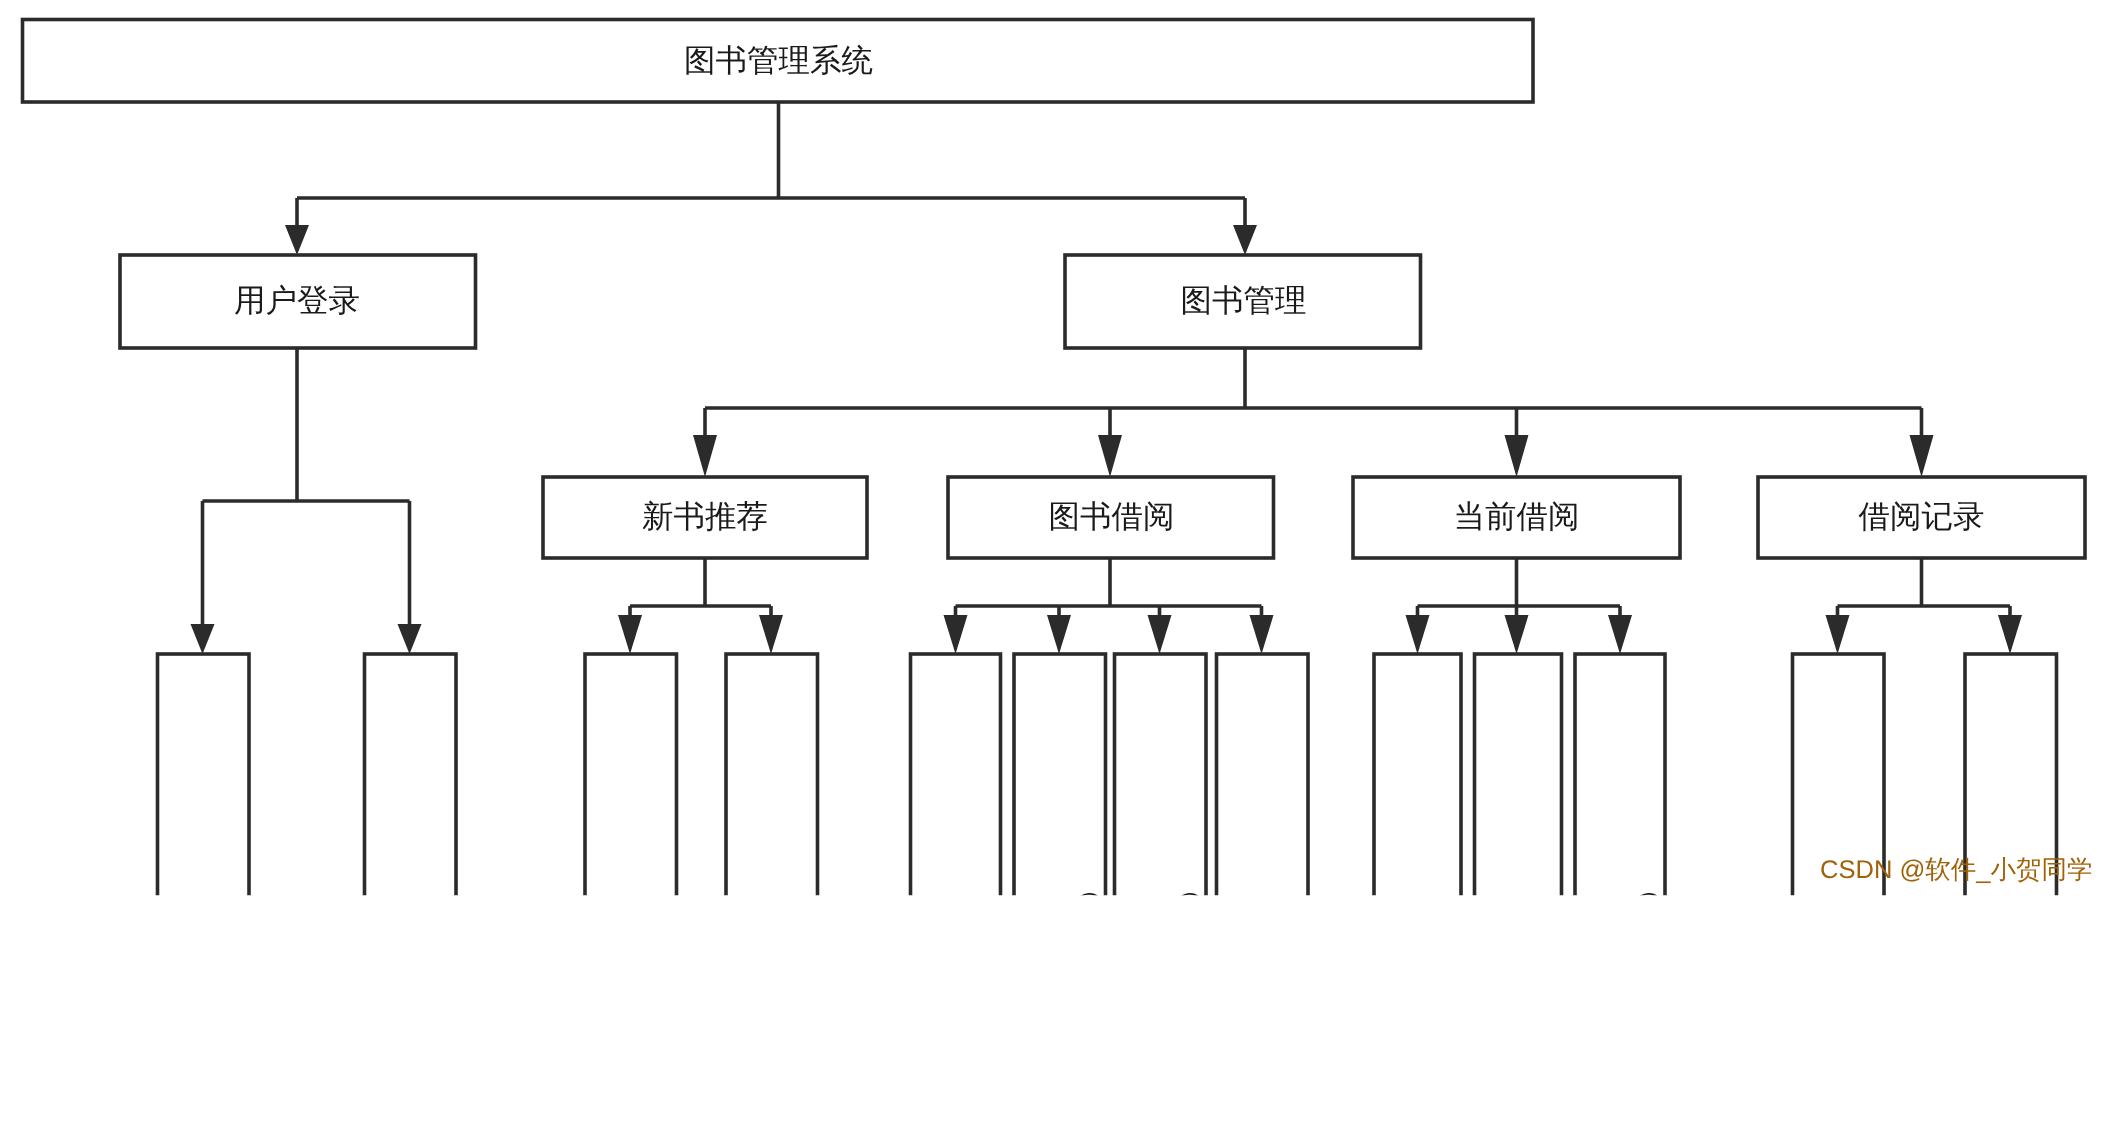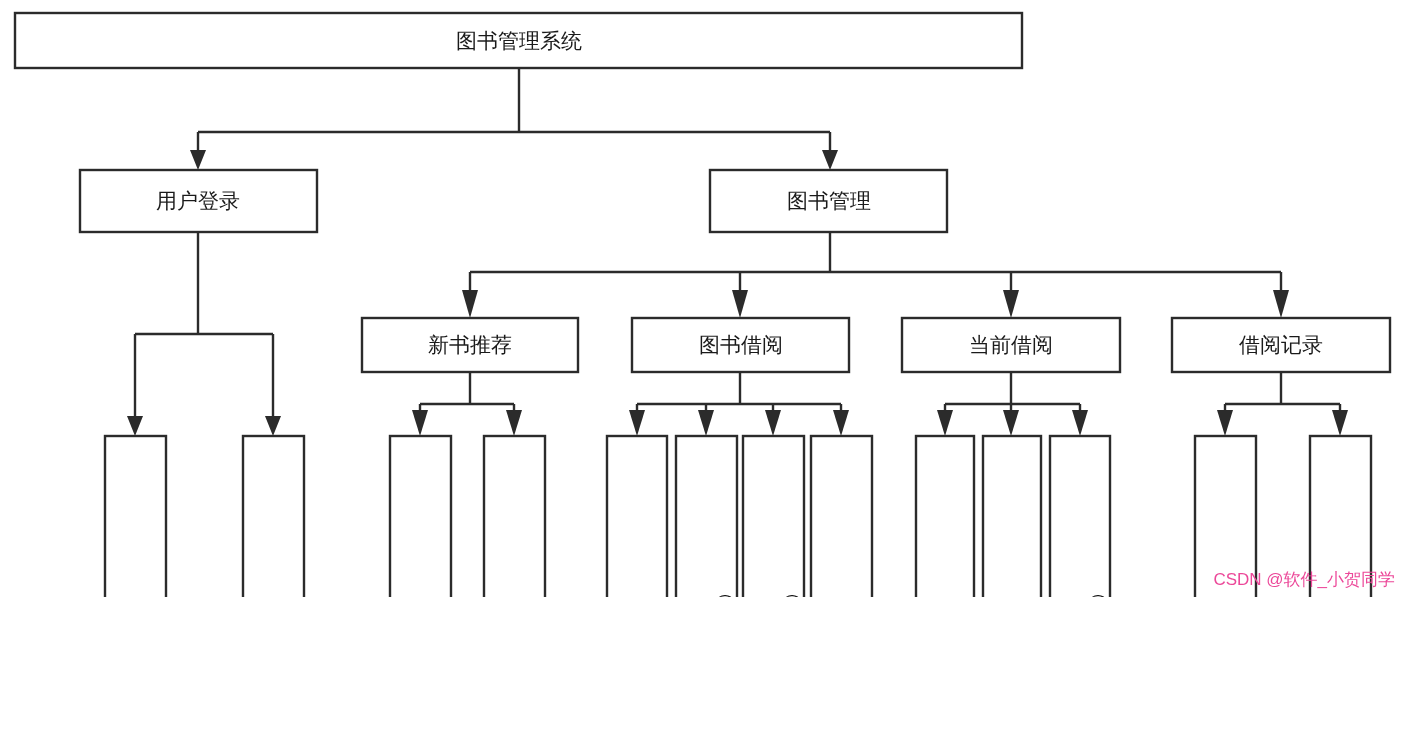--- a/index.html
+++ b/index.html
@@ -60,21 +60,21 @@
     white-space: nowrap;
     text-align: center;
     pointer-events: none;
   }
   .watermark {
     position: absolute;
     right: 10px;
     bottom: 6px;
     font-family: "Liberation Sans", "DejaVu Sans", sans-serif;
     font-size: 17px;
-    color: #ec4899;
+    color: #a16207;
     white-space: nowrap;
     pointer-events: none;
   }
 </style>
 </head>
 <body>
 
 <div id="diagram-root">
 
   <svg id="flow-svg" viewBox="0 0 1405 747">

